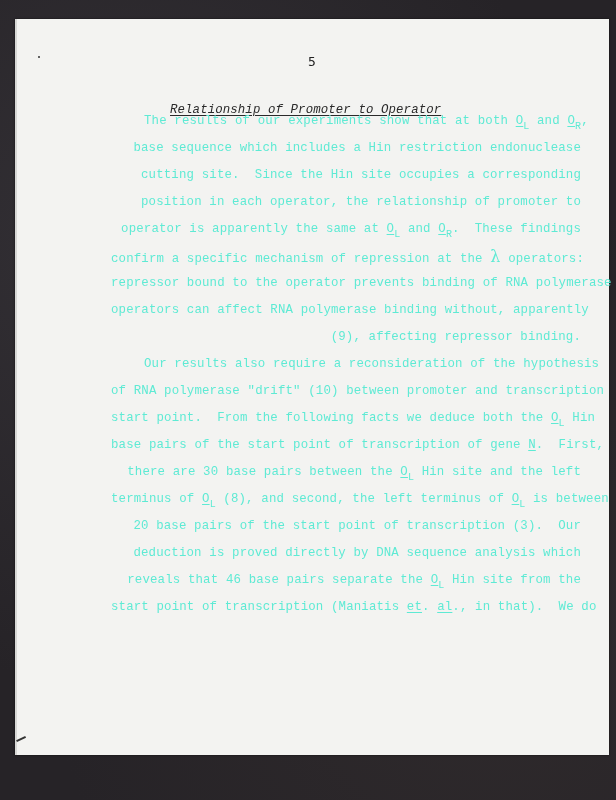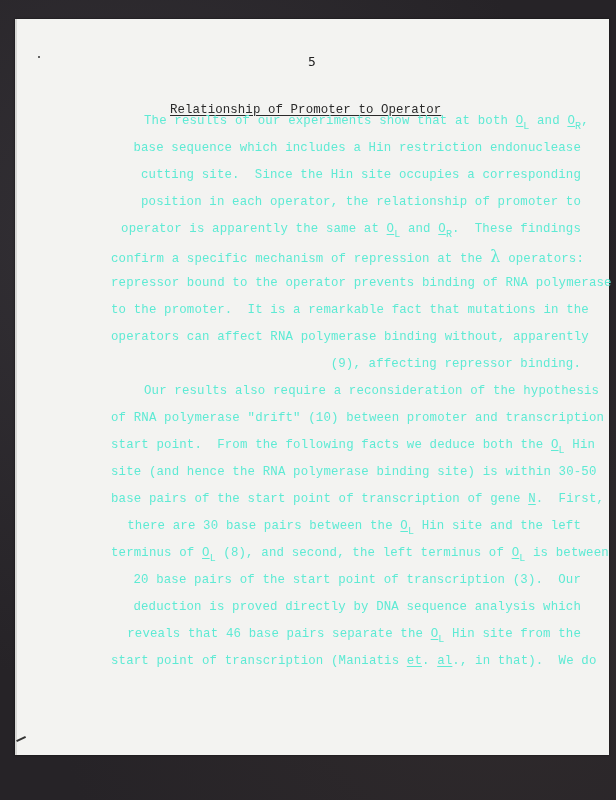--- a/index.html
+++ b/index.html
@@ -28,21 +28,21 @@
       background: #d8d8d6;
     }
     .page-number {
       position: absolute; left: 0; width: 100%; top: 35px;
       text-align: center; font-size: 13px; color: #222;
       font-family: "DejaVu Sans Mono", monospace;
     }
     .heading {
       position: absolute; left: 155px; top: 84px;
       font-size: 12.4px; color: #2a2a2a; text-decoration: underline;
-      text-underline-offset: 2px; letter-spacing: 0.1px;
+      text-underline-offset: 2px; letter-spacing: 0.1px; font-style: italic;
     }
     .body-text {
       position: absolute; left: 111px; top: 108px; width: 470px;
       font-size: 12.4px; color: #5eead4; text-align: right;
     }
     .line {
       height: 27px; line-height: 27px; white-space: pre;
       letter-spacing: 0.15px;
     }
     .indent { padding-left: 33px; }
@@ -70,27 +70,25 @@
 </div>
 
 <div class="body-text" id="body-text">
     <div class="line indent"><span>The results of our experiments show that at both </span><span><span class="sym">O</span><span class="sub">L</span></span><span> and </span><span><span class="sym">O</span><span class="sub">R</span></span><span>,</span></div>
     <div class="line"><span>base sequence which includes a Hin restriction endonuclease</span></div>
     <div class="line"><span>cutting site.  Since the Hin site occupies a corresponding</span></div>
     <div class="line"><span>position in each operator, the relationship of promoter to</span></div>
     <div class="line"><span>operator is apparently the same at </span><span><span class="sym">O</span><span class="sub">L</span></span><span> and </span><span><span class="sym">O</span><span class="sub">R</span></span><span>.  These findings</span></div>
     <div class="line"><span>confirm a specific mechanism of repression at the </span><span class="lambda">λ</span><span> operators:</span></div>
     <div class="line"><span>repressor bound to the operator prevents binding of RNA polymerase</span></div>
-    <div class="line"><span>to the promoter.  It is a remarkable fact that mutations in the</span></div>
     <div class="line"><span>operators can affect RNA polymerase binding without, apparently</span></div>
     <div class="line"><span>(9), affecting repressor binding.</span></div>
     <div class="line indent"><span>Our results also require a reconsideration of the hypothesis</span></div>
     <div class="line"><span>of RNA polymerase "drift" (10) between promoter and transcription</span></div>
     <div class="line"><span>start point.  From the following facts we deduce both the </span><span><span class="sym">O</span><span class="sub">L</span></span><span> Hin</span></div>
-    <div class="line"><span>site (and hence the RNA polymerase binding site) is within 30-50</span></div>
     <div class="line"><span>base pairs of the start point of transcription of gene </span><span class="u">N</span><span>.  First,</span></div>
     <div class="line"><span>there are 30 base pairs between the </span><span><span class="sym">O</span><span class="sub">L</span></span><span> Hin site and the left</span></div>
     <div class="line"><span>terminus of </span><span><span class="sym">O</span><span class="sub">L</span></span><span> (8), and second, the left terminus of </span><span><span class="sym">O</span><span class="sub">L</span></span><span> is between</span></div>
     <div class="line"><span>20 base pairs of the start point of transcription (3).  Our</span></div>
     <div class="line"><span>deduction is proved directly by DNA sequence analysis which</span></div>
     <div class="line"><span>reveals that 46 base pairs separate the </span><span><span class="sym">O</span><span class="sub">L</span></span><span> Hin site from the</span></div>
     <div class="line"><span>start point of transcription (Maniatis </span><span class="u">et</span><span>. </span><span class="u">al</span><span>., in that).  We do</span></div>
   </div>
 
 </body></html>

